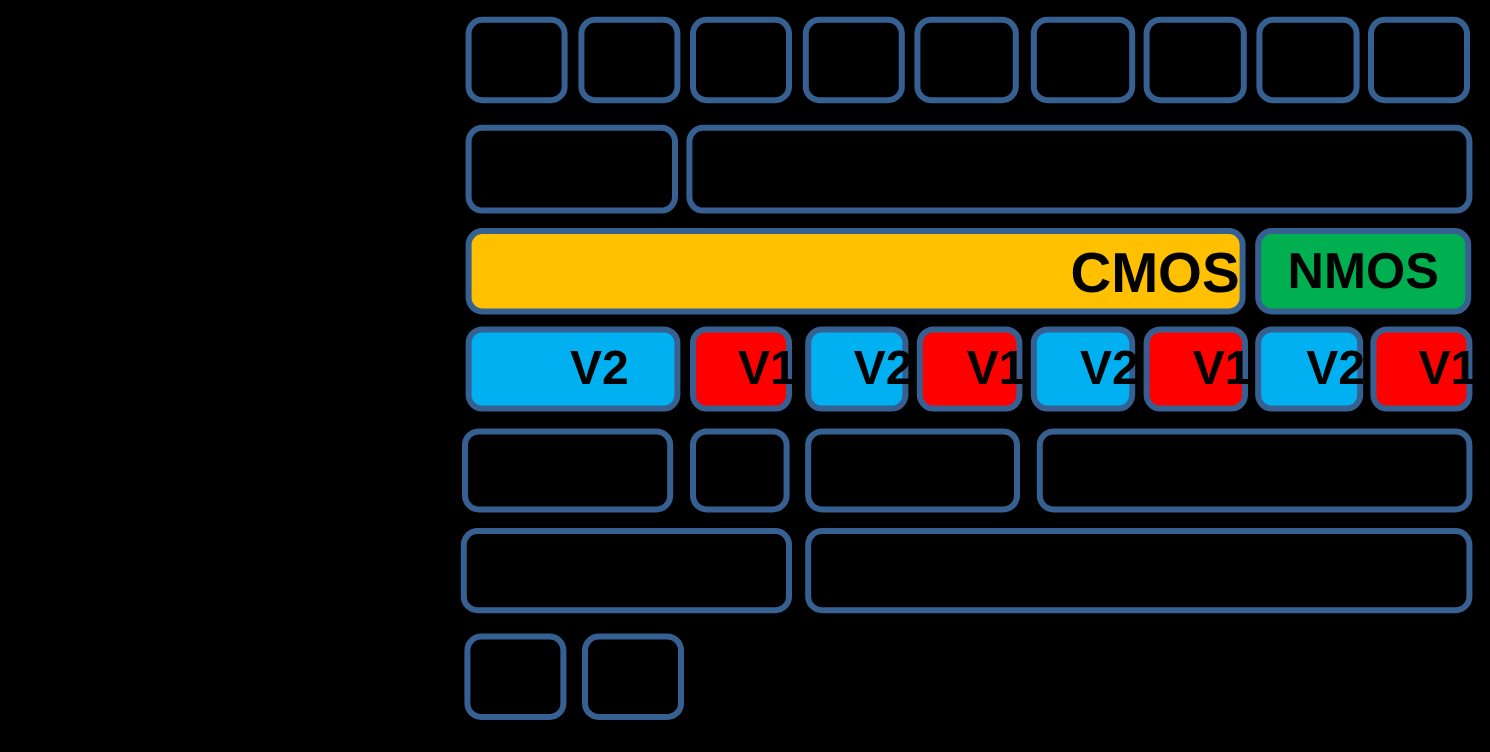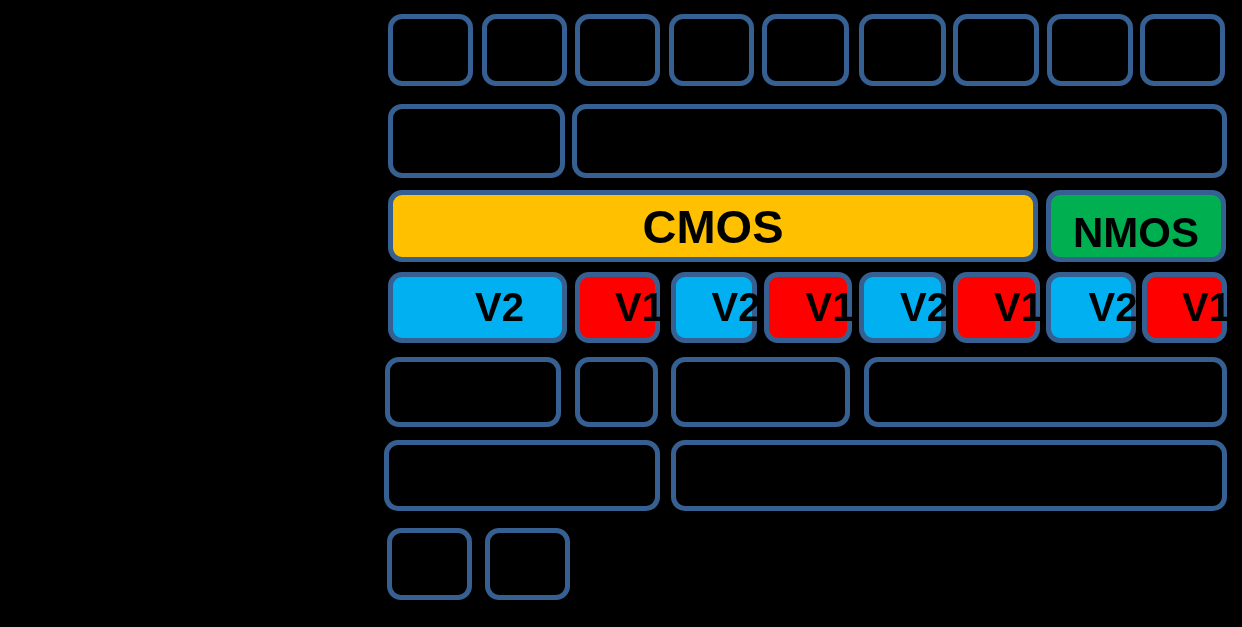--- a/index.html
+++ b/index.html
@@ -45,24 +45,24 @@
   <div class="box" style="left:669px; top:14px; width:85px; height:72px;"></div>
   <div class="box" style="left:762px; top:14px; width:87px; height:72px;"></div>
   <div class="box" style="left:859px; top:14px; width:87px; height:72px;"></div>
   <div class="box" style="left:953px; top:14px; width:86px; height:72px;"></div>
   <div class="box" style="left:1047px; top:14px; width:86px; height:72px;"></div>
   <div class="box" style="left:1140px; top:14px; width:85px; height:72px;"></div>
 
   <div class="box" style="left:388px; top:104px; width:177px; height:74px;"></div>
   <div class="box" style="left:572px; top:104px; width:655px; height:74px;"></div>
 
-  <div class="box filled cmos-text" style="left: 388px; top: 190px; width: 650px; height: 72px; background-color: rgb(255, 192, 0);">
+  <div class="box filled cmos-text" style="left: 388px; top: 190px; width: 650px; height: 72px; background-color: rgb(255, 192, 0); justify-content: flex-end;">
     <span>CMOS</span>
   </div>
-  <div class="box filled nmos-text" style="left: 1046px; top: 190px; width: 180px; height: 72px; background-color: rgb(0, 176, 80); align-items: flex-end;">
+  <div class="box filled nmos-text" style="left: 1046px; top: 190px; width: 180px; height: 72px; background-color: rgb(0, 176, 80);">
     <span>NMOS</span>
   </div>
 
   <div class="box filled v-text" style="left: 388px; top: 272px; width: 179px; height: 71px; background-color: rgb(0, 176, 240);">
     <span>V2</span>
   </div>
   <div class="box filled v-text" style="left: 575px; top: 272px; width: 85px; height: 71px; background-color: rgb(255, 0, 0);">
     <span>V1</span>
   </div>
   <div class="box filled v-text" style="left: 671px; top: 272px; width: 86px; height: 71px; background-color: rgb(0, 176, 240);">

